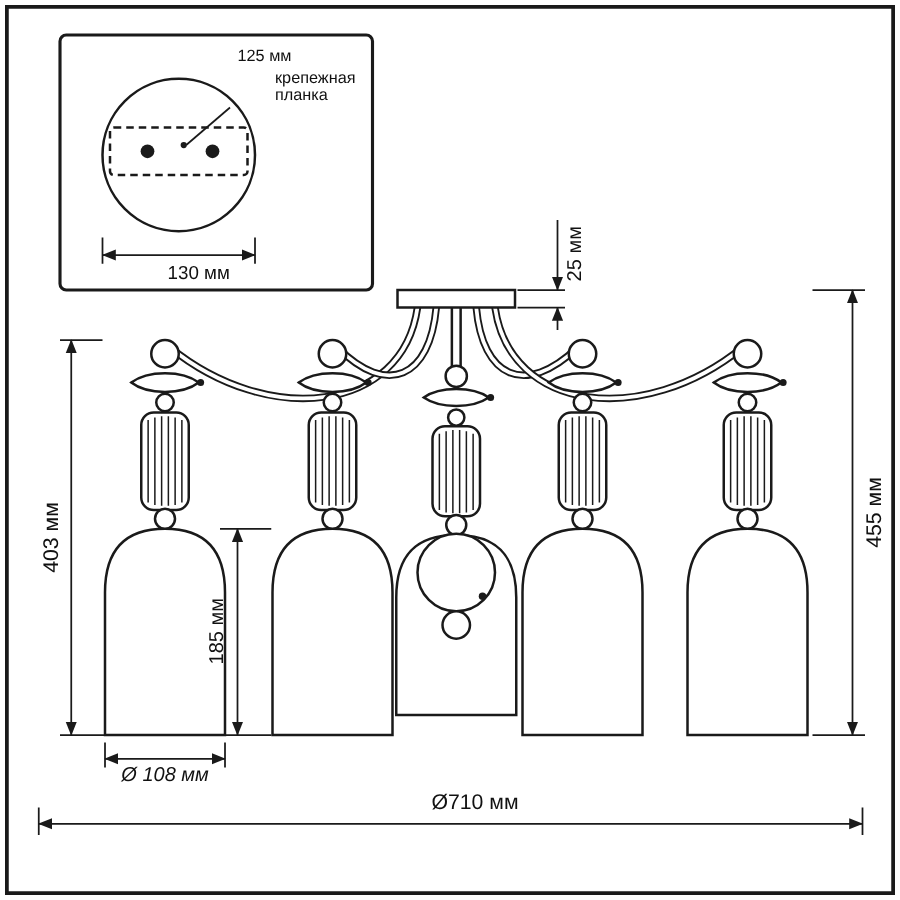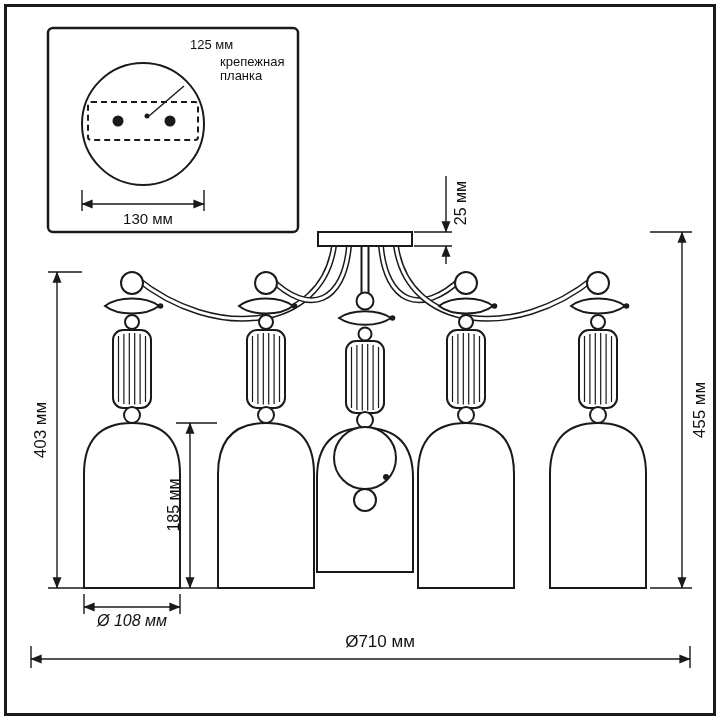--- a/index.html
+++ b/index.html
@@ -11,21 +11,21 @@
   .ln{stroke:#1a1a1a;fill:none;}
   .fw{fill:#ffffff;stroke:#1a1a1a;stroke-width:2;}
   .fb{fill:#1a1a1a;stroke:none;}
   .dim{stroke:#1a1a1a;stroke-width:1.4;fill:none;}
   .armO{stroke:#1a1a1a;stroke-width:6;fill:none;stroke-linecap:round;}
   .armI{stroke:#ffffff;stroke-width:3;fill:none;stroke-linecap:round;}
   .label{position:absolute;white-space:pre-line;color:#111;}
   .h{transform:translate(-50%,0);text-align:center;white-space:nowrap;}
   .v{transform:translate(-50%,-50%) rotate(-90deg);white-space:nowrap;}
   .f13{font-size:13px;line-height:1.1;}
-  .f15{font-size:15px;}
+  .f15{font-size:15px;margin-left:11px;}
   .f16{font-size:16px;}
   .f17{font-size:17px;}
 </style>
 </head>
 <body>
 
 <div class="stage">
 
   <svg width="720" height="720" viewBox="0 0 720 720">
     <defs>

